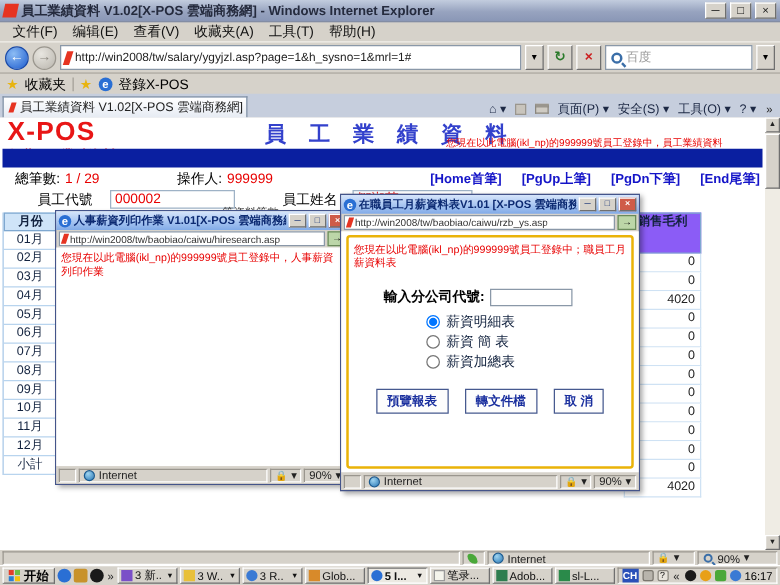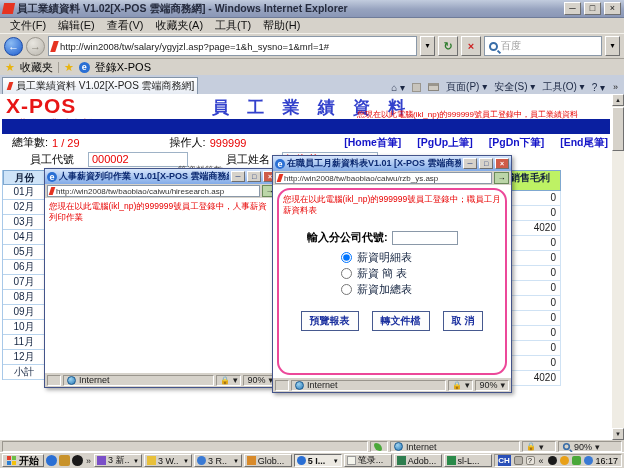--- a/index.html
+++ b/index.html
@@ -76,21 +76,21 @@
   .fieldrow { position:absolute; top:57px; left:0; right:16px; height:16px; display:flex; align-items:center; font-size:11px; }
   .flabel { color:#000; }
   .valbox { height:15px; background:#fff; border:1px solid #9eb2c6; color:#e80000; padding:0 3px; line-height:13px; }
 
   .fragment { position:absolute; top:70px; left:178px; font-size:9px; color:#444; }
 
   .mtable { position:absolute; left:2px; top:76px; width:44px; font-size:10px; color:#13233f; border-left:1px solid #a8c8e8; }
   .mhead { height:15px; line-height:14px; text-align:center; background:#cfe4f8; border:1px solid #7fa8d0; font-weight:bold; }
   .mrow { height:15px; line-height:14px; text-align:center; border-bottom:1px solid #b8d4ee; border-right:1px solid #cfe2f4; }
   .ptable { position:absolute; left:499px; top:76px; width:62px; font-size:10px; color:#222; }
-  .phead { height:21px; line-height:14px; text-align:center; background:#bef264; border:1px solid #7fa8d0; font-weight:bold; color:#13233f; }
+  .phead { height:33px; line-height:14px; text-align:center; background:#8b5cf6; border:1px solid #7fa8d0; font-weight:bold; color:#13233f; }
   .prow { height:15px; line-height:14px; text-align:right; padding-right:4px; border:1px solid #cfe2f4; border-top:none; background:#fff; }
 
   .vscroll { position:absolute; right:0; top:0; bottom:0; width:12px; background:#efece4; }
   .sbtn { position:absolute; left:0; width:12px; height:12px; background:#d6d2ca; border:1px solid; border-color:#fff #6f6f6f #6f6f6f #fff;
     font-size:6px; text-align:center; line-height:10px; color:#222; }
   .sthumb { position:absolute; left:0; top:13px; width:12px; height:44px; background:#d6d2ca; border:1px solid; border-color:#fff #6f6f6f #6f6f6f #fff; }
 
   
   .popup { position:absolute; background:#d6d2ca; border:1px solid #44548a; box-shadow:2px 2px 4px rgba(0,0,0,.35); }
   .ptitle { height:15px; background:linear-gradient(180deg,#d6e5fb,#82abe8); display:flex; align-items:center; gap:2px; padding:0 2px;
@@ -99,21 +99,21 @@
   .pwbtn { width:14px; height:11px; background:#d6d2ca; border:1px solid; border-color:#fff #6f6f6f #6f6f6f #fff;
     font-size:7px; line-height:9px; text-align:center; flex:none; }
   .pwbtn.close { background:#cf5c49; color:#fff; font-weight:bold; }
   .paddr { height:14px; display:flex; align-items:center; gap:2px; padding:1px 2px; }
   .paurl { flex:1; height:12px; background:#fff; border:1px solid #8a98a8; display:flex; align-items:center; gap:2px; padding:0 2px; overflow:hidden; }
   .paurl .u { font-size:8px; color:#333; white-space:nowrap; overflow:hidden; }
   .bolt.small { width:4px; height:8px; }
   .pgo { width:15px; height:12px; background:#bcd6a8; border:1px solid #6a8a5a; font-size:8px; line-height:10px; text-align:center; flex:none; }
   .pbody { position:absolute; top:29px; left:0; right:0; bottom:14px; background:#fff; padding:3px 4px; overflow:hidden; }
   .pnotice { color:#e80000; font-size:8.5px; line-height:1.3; }
-  .pframe { border:2px solid #ec4899; border-radius:13px; padding:4px; }
+  .pframe { border:2px solid #eab308; border-radius:3px; padding:4px; }
   .pstatus { position:absolute; bottom:0; left:0; right:0; height:14px; background:#d6d2ca; display:flex; align-items:center; gap:2px; padding:1px 2px; font-size:9px; color:#222; }
   .spane { height:11px; border:1px solid; border-color:#9a968e #fff #fff #9a968e; display:flex; align-items:center; gap:3px; padding:0 3px; }
   .spane.grow { flex:1; }
   .globe { width:9px; height:9px; border-radius:50%; background:radial-gradient(circle at 35% 30%,#9fd4f0,#2a7ab8); border:1px solid #1a5a90; flex:none; }
   .lockg { font-size:8px; }
 
   .p1grid { display:grid; grid-template-columns:1fr 1fr; gap:4px; margin-top:2px; }
   .p1item { height:19px; line-height:17px; text-align:center; font-size:9.5px; font-weight:bold; color:#1a2f9e;
     background:#edf3fd; border:1px solid #5a78cc; border-radius:2px; white-space:nowrap; overflow:hidden; }
   .p1item.active { background:#e80000; border-color:#b40000; color:#fff; }
@@ -224,21 +224,21 @@
       <div>B返回</div>
       <div>F查詢</div>
       <div>P印表</div>
       <div>Esc選擇</div>
       <div>alt幫助</div>
     </div>
 
     <div class="inforow">
       <span class="lbl" style="margin-left:12px">總筆數:</span>
       <span class="val">1 / 29</span>
-      <span class="lbl" style="margin-left:90px">操作人:</span>
+      <span class="lbl" style="margin-left:62px">操作人:</span>
       <span class="val">999999</span>
       <span class="pager">
         <span>[Home首筆]</span>
         <span>[PgUp上筆]</span>
         <span>[PgDn下筆]</span>
         <span>[End尾筆]</span>
       </span>
     </div>
 
     <div class="fieldrow">

